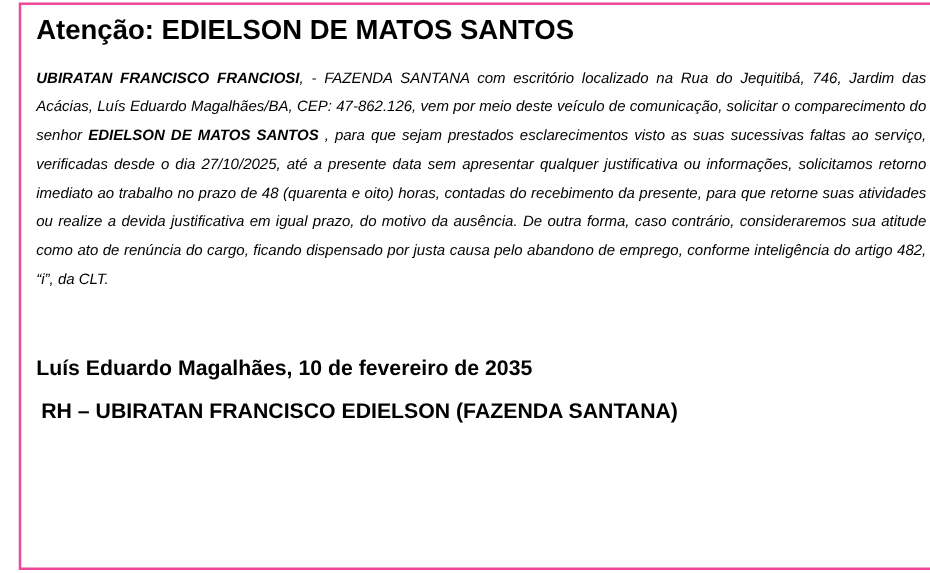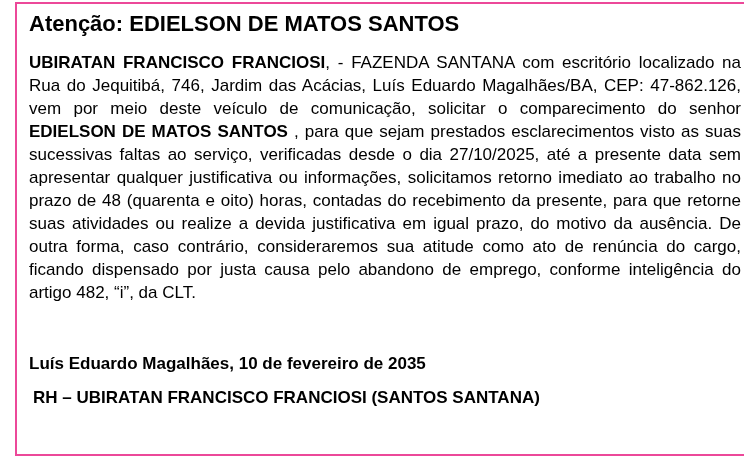--- a/index.html
+++ b/index.html
@@ -32,24 +32,25 @@
     margin-left: 13px;
   }
   .title {
     font-size: 22px;
     font-weight: bold;
     line-height: 26px;
     margin: 0 0 14px 2px;
     white-space: nowrap;
   }
   .body-paragraph {
-    font-size: 17px;
+    font-size: 12px;
     line-height: 23px;
     text-align: justify;
     margin: 0 0 0 2px;
+    font-style: italic;
   }
   .bold {
     font-weight: bold;
   }
   .date-line {
     font-size: 17px;
     line-height: 22px;
     font-weight: bold;
     margin: 49px 0 0 2px;
     white-space: nowrap;
@@ -64,15 +65,15 @@
   }
 </style>
 </head>
 <body>
 
 <div class="document">
   <div class="frame">
     <h1 class="title">Atenção: EDIELSON DE MATOS SANTOS</h1>
     <p class="body-paragraph"><span class="bold">UBIRATAN FRANCISCO FRANCIOSI</span><span>, - FAZENDA SANTANA com escritório localizado na Rua do Jequitibá, 746, Jardim das Acácias, Luís Eduardo Magalhães/BA, CEP: 47-862.126, vem por meio deste veículo de comunicação, solicitar o comparecimento do senhor </span><span class="bold">EDIELSON DE MATOS SANTOS</span><span> , para que sejam prestados esclarecimentos visto as suas sucessivas faltas ao serviço, verificadas desde o dia 27/10/2025, até a presente data sem apresentar qualquer justificativa ou informações, solicitamos retorno imediato ao trabalho no prazo de 48 (quarenta e oito) horas, contadas do recebimento da presente, para que retorne suas atividades ou realize a devida justificativa em igual prazo, do motivo da ausência. De outra forma, caso contrário, consideraremos sua atitude como ato de renúncia do cargo, ficando dispensado por justa causa pelo abandono de emprego, conforme inteligência do artigo 482, “i”, da CLT.</span></p>
     <p class="date-line">Luís Eduardo Magalhães, 10 de fevereiro de 2035</p>
-    <p class="signature-line">RH – UBIRATAN FRANCISCO FRANCIOSI (SANTOS SANTANA)</p>
+    <p class="signature-line">RH – UBIRATAN FRANCISCO EDIELSON (FAZENDA SANTANA)</p>
   </div>
 </div>
 
 </body></html>

